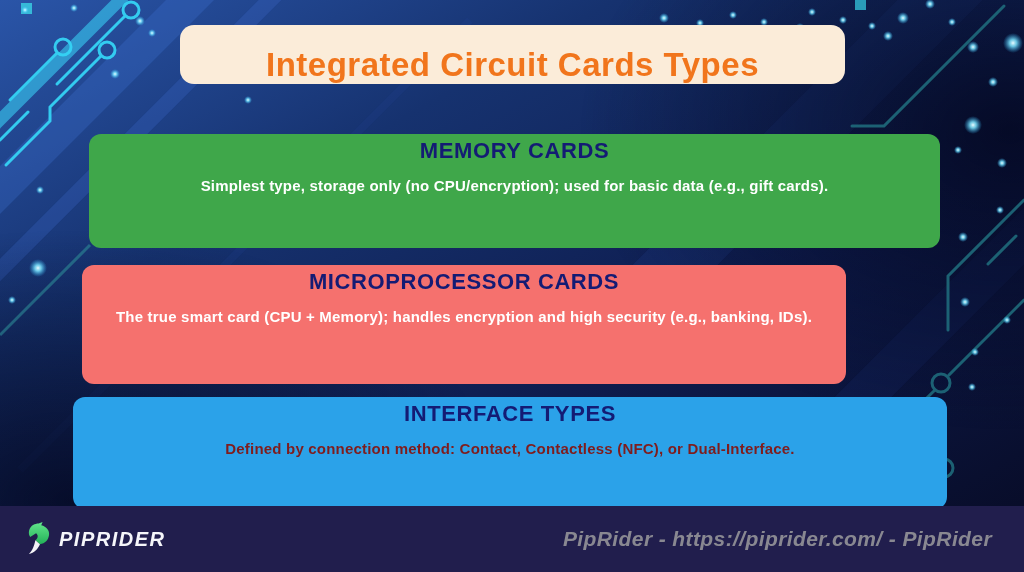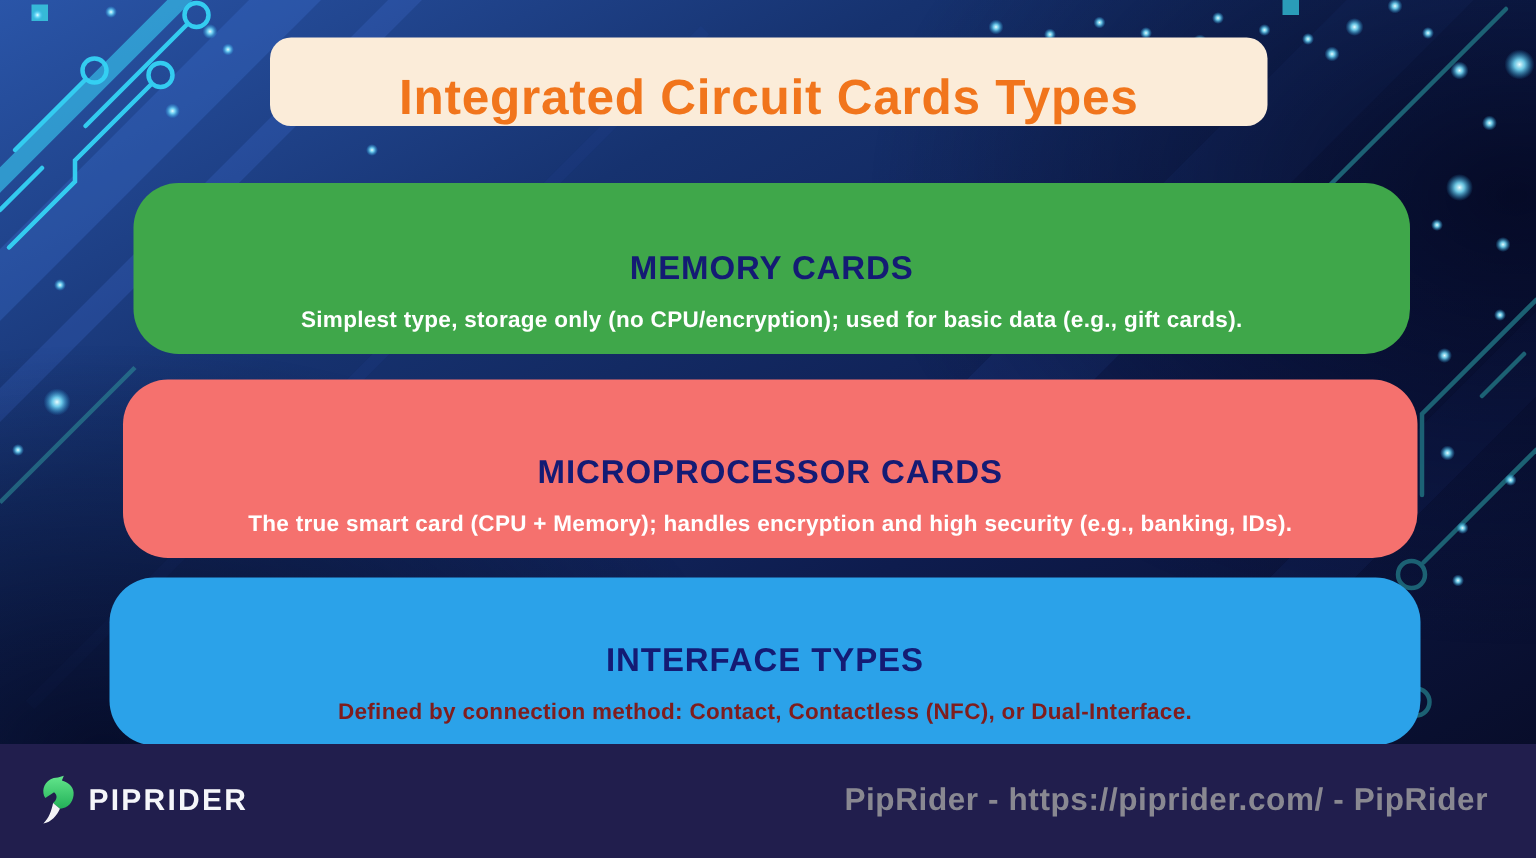--- a/index.html
+++ b/index.html
@@ -2,28 +2,28 @@
 <html><head>
 <meta charset="utf-8">
 <style>
   html,body{margin:0;padding:0;background:#0a0e2d;}
   *{box-sizing:border-box;font-family:"Liberation Sans",sans-serif;}
   .stage{position:relative;width:1024px;height:572px;overflow:hidden;background:#12275c;}
   .bg-svg{position:absolute;inset:0;display:block;}
   .title-pill{position:absolute;left:180px;top:25px;width:665px;height:59px;
     border-radius:14px;display:flex;align-items:flex-end;justify-content:center;}
   .title-text{font-size:33px;font-weight:800;letter-spacing:.5px;}
-  .card{position:absolute;border-radius:30px;display:flex;flex-direction:column;
-    justify-content:flex-end;text-align:center;}
+  .card{position:absolute;border-radius:12px;display:flex;flex-direction:column;
+    justify-content:flex-start;text-align:center;margin-top:12px;}
   .card-heading{font-size:22px;font-weight:800;letter-spacing:.6px;line-height:30px;}
   .card-body{font-size:15px;font-weight:700;line-height:40px;letter-spacing:.2px;margin:0 auto;}
   .card-memory{left:89px;top:122px;width:851px;height:114px;padding:2px 8px;}
-  .card-micro{left:82px;top:253px;width:863px;height:119px;padding:2px 16px;}
+  .card-micro{left:82px;top:253px;width:764px;height:119px;padding:2px 16px;}
   .card-interface{left:73px;top:385px;width:874px;height:112px;padding:2px 45px;}
-  .footer{position:absolute;left:0;bottom:0;width:1024px;height:76px;display:flex;align-items:center;}
+  .footer{position:absolute;left:0;bottom:0;width:1024px;height:66px;display:flex;align-items:center;font-style:italic;}
   .brand{display:flex;align-items:center;gap:8px;margin-left:25px;}
   .brand-name{font-size:20px;font-weight:800;letter-spacing:1.5px;}
   .credit{position:absolute;right:32px;top:50%;transform:translateY(-50%);
     font-size:21px;font-weight:700;letter-spacing:.4px;opacity:.8;}
 </style>
 </head>
 <body>
 
 <div class="stage">
 

